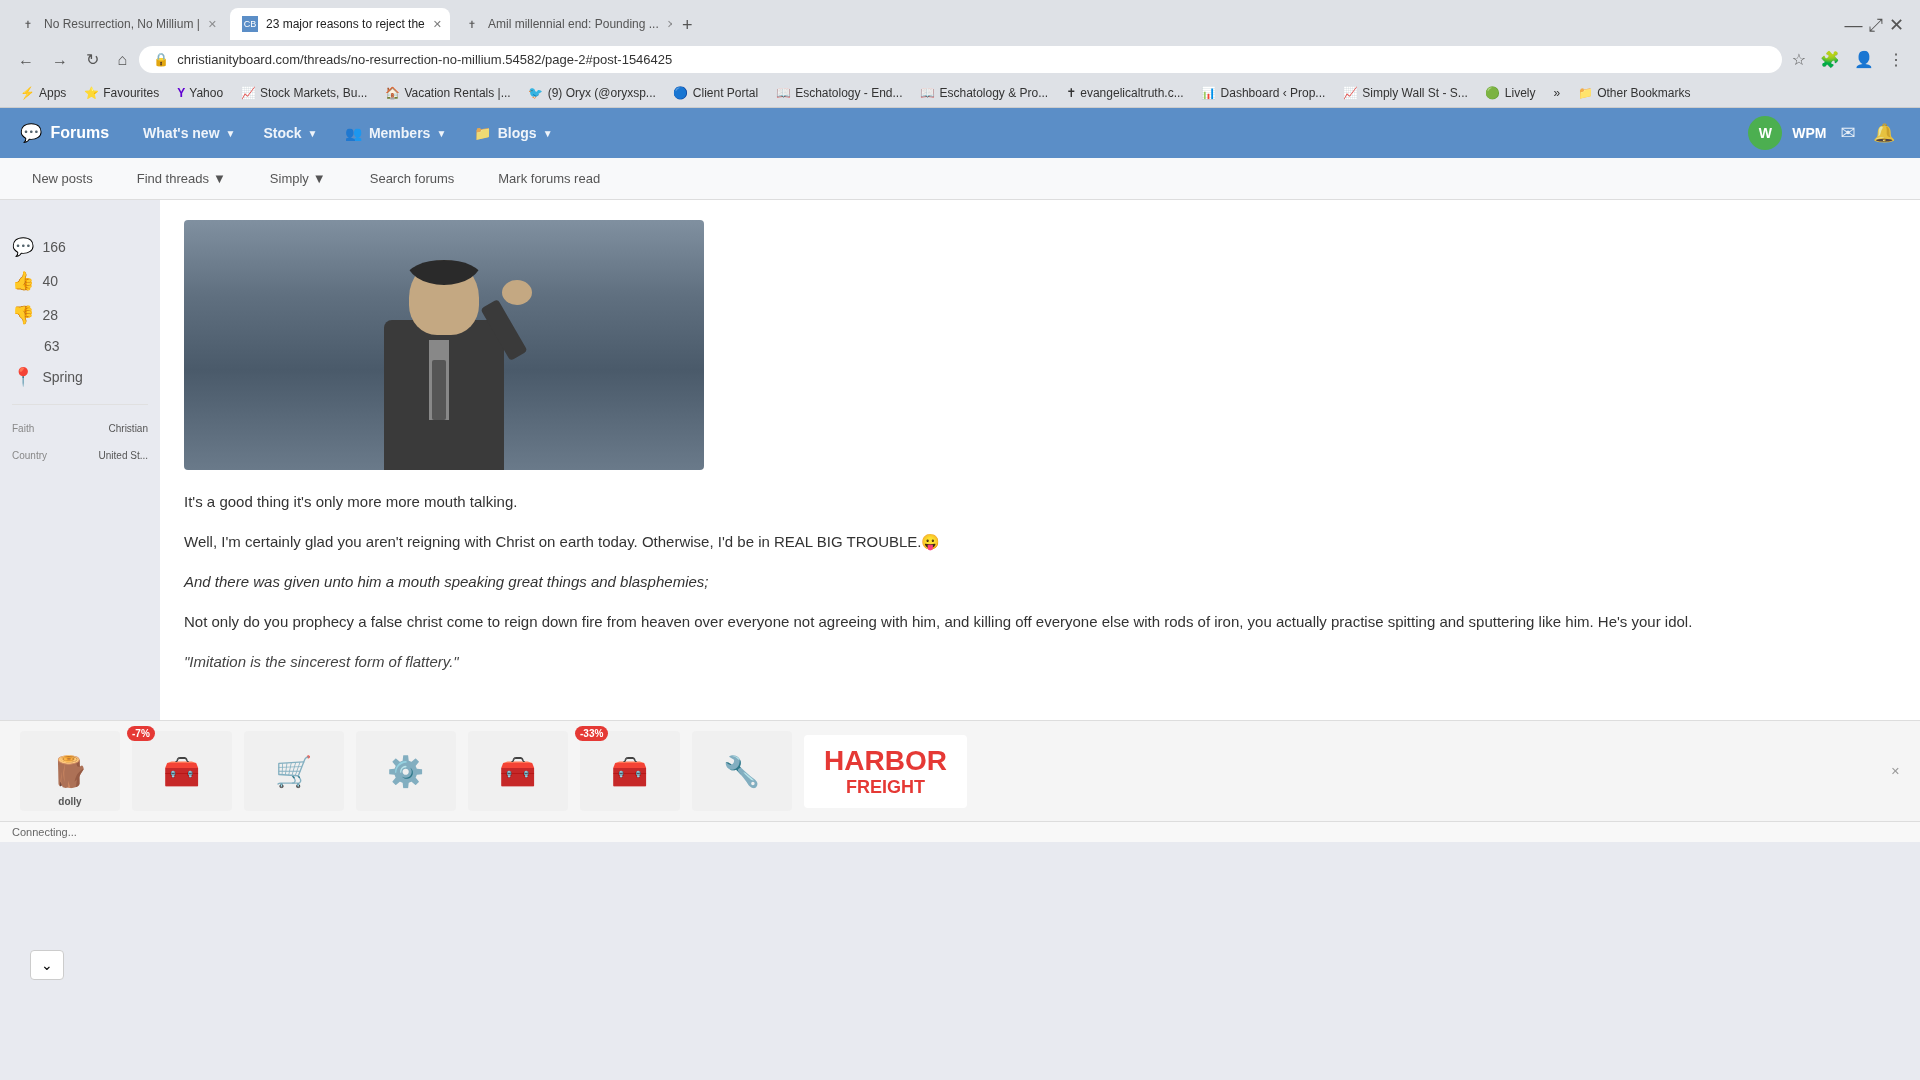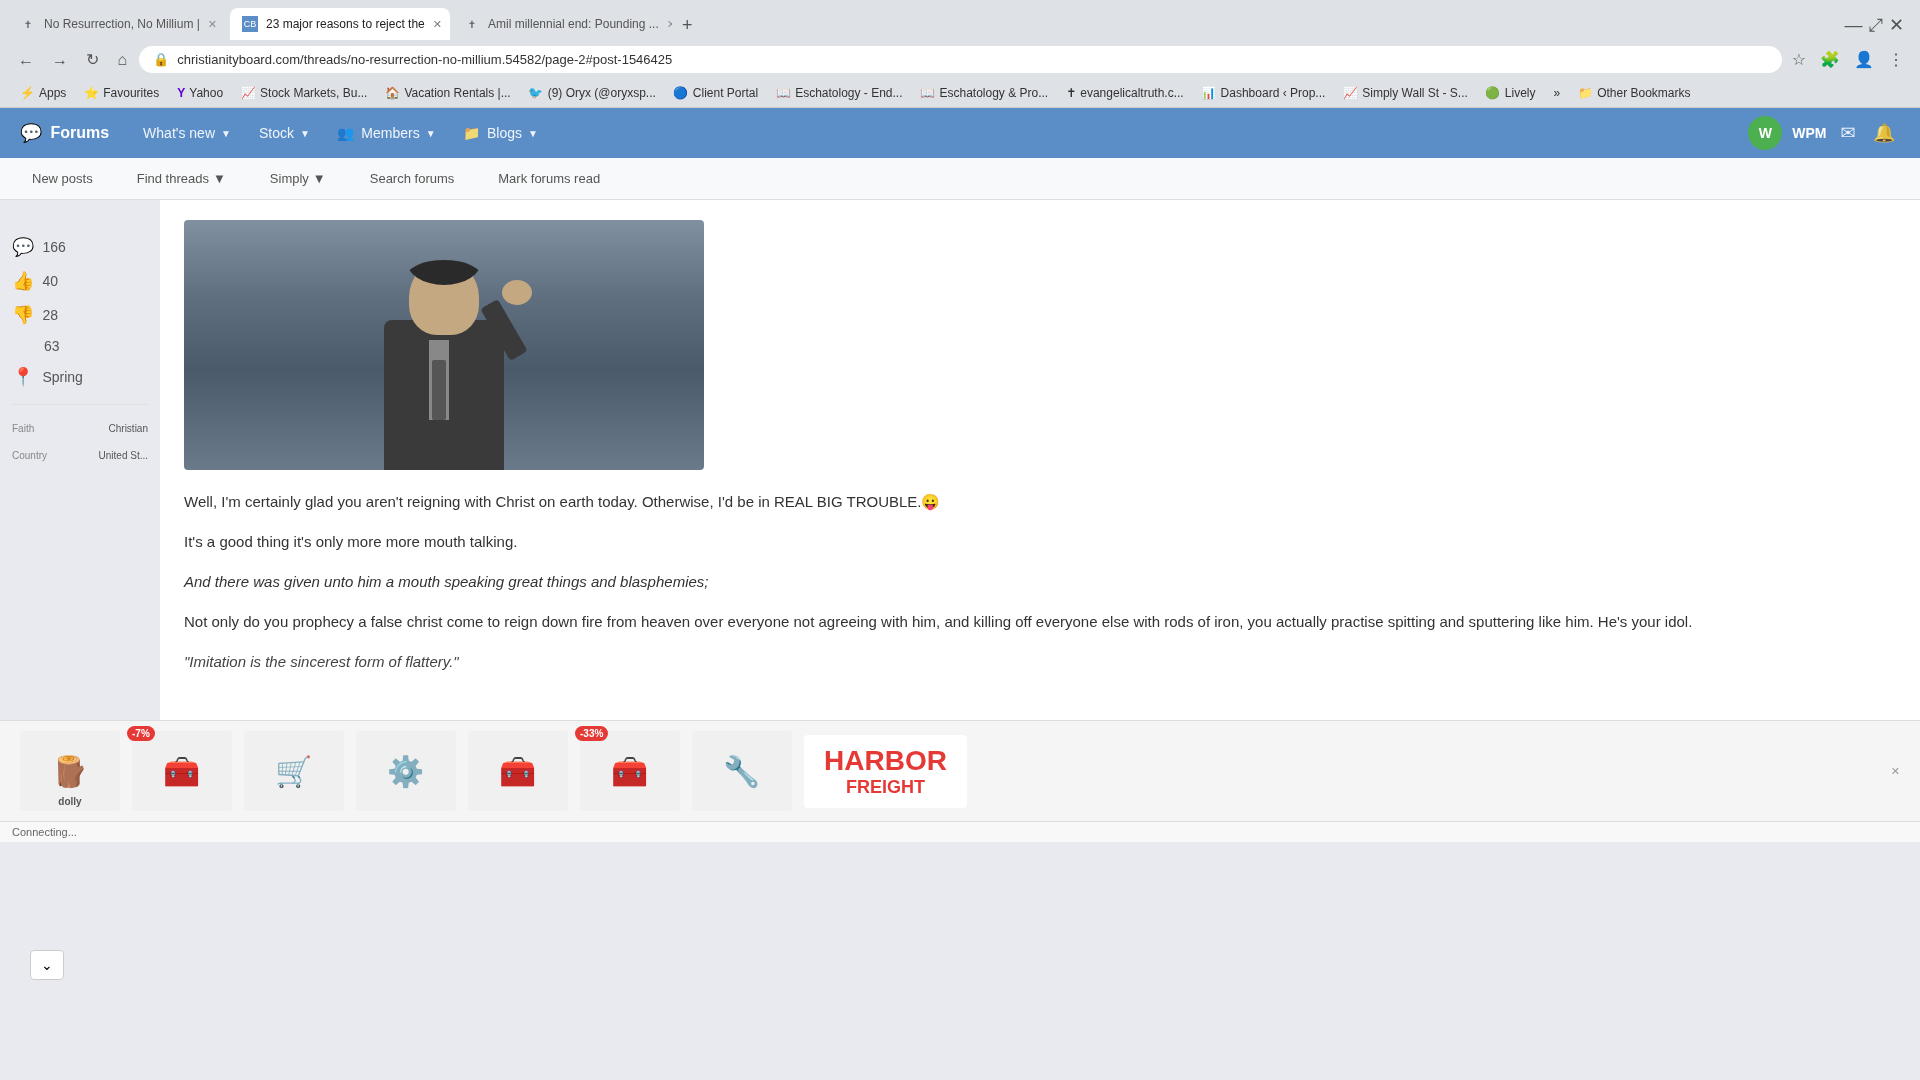--- a/index.html
+++ b/index.html
@@ -23,21 +23,21 @@
 
     
     .bookmarks-bar { display: flex; align-items: center; padding: 4px 12px; background: #dee1e6; gap: 2px; font-size: 12px; border-bottom: 1px solid #ccc; overflow: hidden; }
     .bookmark-item { display: flex; align-items: center; gap: 4px; padding: 3px 8px; border-radius: 4px; cursor: pointer; white-space: nowrap; color: #333; }
     .bm-icon { font-size: 12px; }
 
     
     .forum-nav { background: #5b8ec7; display: flex; align-items: center; padding: 0 20px; height: 50px; }
     .forum-logo { color: white; font-size: 16px; font-weight: bold; display: flex; align-items: center; gap: 8px; margin-right: 20px; }
     .forum-logo .icon { font-size: 18px; }
-    .nav-item { color: rgba(255,255,255,0.9); padding: 0 14px; height: 36px; display: flex; align-items: center; gap: 6px; cursor: pointer; font-size: 14px; font-weight: 400; }
+    .nav-item { color: rgba(255,255,255,0.9); padding: 0 14px; height: 36px; display: flex; align-items: center; gap: 6px; cursor: pointer; font-size: 14px; font-weight: 700; }
     .nav-item .caret { font-size: 10px; }
     .nav-spacer { flex: 1; }
     .nav-user { display: flex; align-items: center; gap: 10px; }
     .user-avatar { width: 34px; height: 34px; border-radius: 50%; background: #4caf50; color: white; display: flex; align-items: center; justify-content: center; font-weight: bold; font-size: 14px; }
     .user-name { color: white; font-weight: 600; }
     .nav-icon-btn { color: rgba(255,255,255,0.85); font-size: 18px; cursor: pointer; padding: 4px; }
 
     
     .sub-nav { background: #f8f9fa; border-bottom: 1px solid #ddd; display: flex; align-items: center; padding: 0 20px; height: 42px; gap: 20px; }
     .sub-nav-item { padding: 0 12px; height: 42px; display: flex; align-items: center; color: #555; cursor: pointer; font-size: 13px; font-weight: 500; }
@@ -294,22 +294,22 @@
               <div style="position:absolute;top:0;left:52px;width:76px;height:35px;background:#2a2a2a;border-radius:50% 50% 0 0;clip-path:ellipse(38px 25px at 50% 0%);"></div>
 
               <div style="position:absolute;top:40px;left:140px;width:20px;height:60px;background:#3a3a3a;border-radius:4px;transform:rotate(-30deg);"></div>
               <div style="position:absolute;top:20px;left:148px;width:30px;height:25px;background:#c4a882;border-radius:50%;"></div>
             </div>
           </div>
         </div>
       </div>
 
       <div class="post-text">
+        <p>It's a good thing it's only more more mouth talking.</p>
         <p>Well, I'm certainly glad you aren't reigning with Christ on earth today. Otherwise, I'd be in REAL BIG TROUBLE.😛</p>
-        <p>It's a good thing it's only more more mouth talking.</p>
         <p class="italic">And there was given unto him a mouth speaking great things and blasphemies;</p>
         <p>Not only do you prophecy a false christ come to reign down fire from heaven over everyone not agreeing with him, and killing off everyone else with rods of iron, you actually practise spitting and sputtering like him. He's your idol.</p>
         <p class="quote">"Imitation is the sincerest form of flattery."</p>
       </div>
     </div>
   </div>
 
   <div class="ad-bar">
     <div style="position:relative;display:flex;align-items:center;gap:12px;flex:1;">
       <div class="ad-product">🪵<span style="font-size:10px;position:absolute;bottom:4px;font-weight:bold;color:#555;">dolly</span></div>

